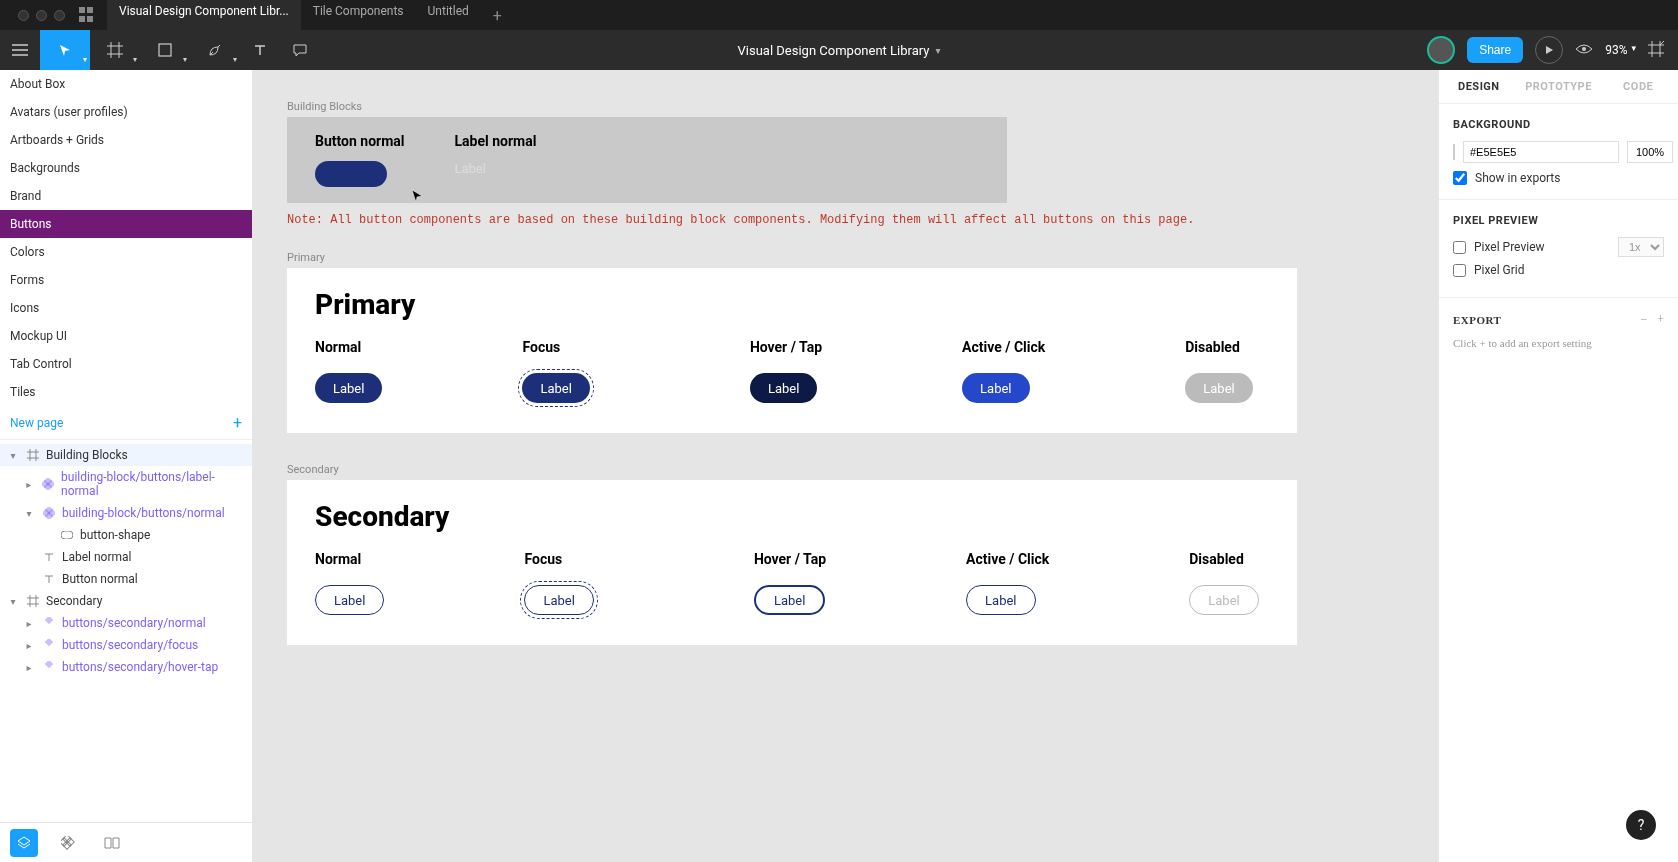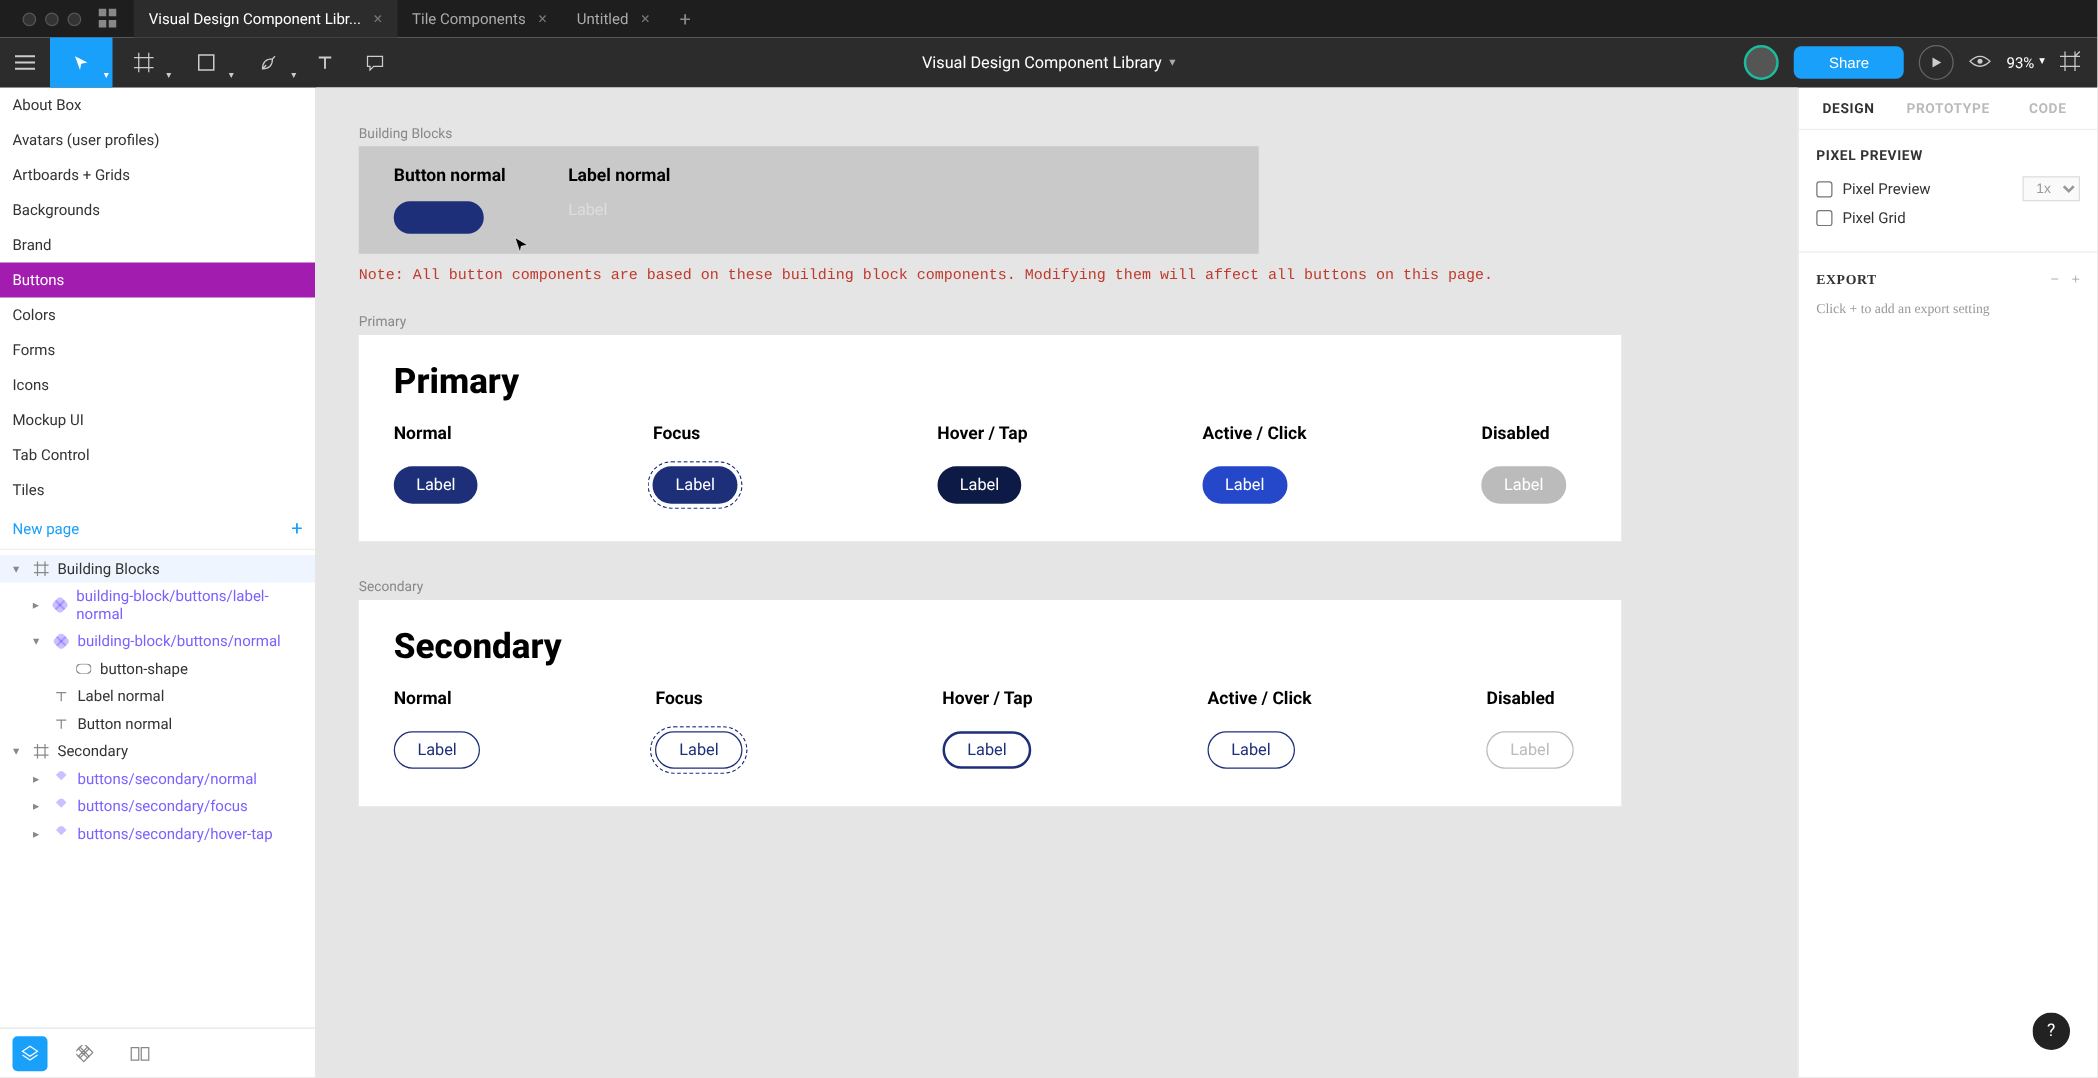--- a/index.html
+++ b/index.html
@@ -4,47 +4,47 @@
 <style>
 * { box-sizing: border-box; margin: 0; padding: 0; }
 body { font-family: -apple-system, BlinkMacSystemFont, "Segoe UI", Roboto, sans-serif; background: #e5e5e5; overflow: hidden; width: 1678px; height: 862px; font-size: 12px; color: #333; }
 
 
 .tab-strip { height: 30px; background: #1e1e1e; display: flex; align-items: center; padding-left: 8px; }
 .traffic-lights { display: flex; gap: 7px; padding: 0 10px; }
 .traffic-lights span { width: 11px; height: 11px; border-radius: 50%; border: 1px solid #555; background: #333; }
 .apps-icon { margin: 0 12px 0 4px; display: flex; flex-wrap: wrap; width: 16px; height: 16px; gap: 2px; }
 .apps-icon span { width: 6px; height: 6px; background: #888; }
-.filetab { padding: 4px 12px; height: 30px; display: flex; align-items: center; gap: 10px; color: #aaa; font-size: 12px; }
+.filetab { padding: 4px 12px; height: 30px; display: flex; align-items: center; gap: 10px; color: #aaa; font-size: 12px; flex-direction: column; }
 .filetab.active { background: #2c2c2c; color: #fff; }
 .filetab .close { color: #777; font-size: 13px; }
 .newtab { padding: 0 12px; color: #888; font-size: 16px; }
 
 
 .toolbar { height: 40px; background: #2c2c2c; display: flex; align-items: center; color: #ccc; position: relative; }
 .hamburger { width: 40px; height: 40px; display:flex; align-items:center; justify-content:center; }
 .hamburger svg { stroke: #ccc; }
 .tool { width: 40px; height: 40px; display:flex; align-items:center; justify-content:center; position: relative; }
 .tool.wide { width: 50px; }
 .tool.active { background: #18a0fb; }
 .tool .chev { position:absolute; right:3px; bottom:6px; font-size:8px; color:#ccc; }
 .tool.active .chev { color:#fff; }
 .toolbar-center { position: absolute; left: 50%; transform: translateX(-50%); display:flex; align-items:center; gap:6px; font-size:13px; color:#fff; }
 .toolbar-right { margin-left: auto; display:flex; align-items:center; gap: 12px; padding-right: 14px; }
 .avatar-ring { width: 28px; height: 28px; border-radius: 50%; border: 2px solid #1abc9c; background: #555; }
-.share-btn { background: #18a0fb; color: #fff; border: none; border-radius: 6px; padding: 6px 28px; font-size: 12px; font-weight: 500; }
+.share-btn { background: #18a0fb; color: #fff; border: none; border-radius: 6px; padding: 6px 12px; font-size: 12px; font-weight: 500; }
 .play-circle { width: 28px; height: 28px; border: 1px solid #666; border-radius: 50%; display:flex; align-items:center; justify-content:center; }
 .zoom { color: #ffffff; font-size: 12px; display:flex; align-items:flex-start; gap:4px; }
 
 
 .main { display: flex; height: calc(862px - 70px); }
 .left-panel { width: 253px; background: #fff; border-right: 1px solid #e5e5e5; display:flex; flex-direction:column; }
 .pages-list { flex: 0 0 auto; }
 .page-item { padding: 7px 10px; font-size: 12px; color: #333; cursor: pointer; display:flex; align-items:center; justify-content:space-between; }
-.page-item.active { background: #a21caf; color: #fff; }
+.page-item.active { background: #701a75; color: #fff; }
 .page-item.new { color: #18a0fb; }
 .page-item .plus { color: #18a0fb; font-size: 16px; }
 
 .layers-list { flex: 1; overflow-y: auto; border-top: 1px solid #eee; padding-top: 4px; }
 .layer-row { display:flex; align-items:center; padding: 4px 6px; gap: 6px; font-size: 12px; color: #333; }
 .layer-row.active { background: #eef5ff; }
 .layer-row .tw { width: 14px; display:flex; justify-content:center; color:#888; font-size:10px; }
 .layer-row .ic { width: 14px; height: 14px; display:flex; align-items:center; justify-content:center; }
 .layer-row.component .label { color: #7b61ff; }
 .layer-row.component .ic svg { fill: #7b61ff; }
@@ -425,20 +425,33 @@
     </div>
   </div>
 
   <div class="right-panel">
     <div class="rtabs">
       <div class="rtab active">DESIGN</div>
       <div class="rtab">PROTOTYPE</div>
       <div class="rtab">CODE</div>
     </div>
     <div class="rsec">
+      <div class="rsec-title">BACKGROUND</div>
+      <div class="color-row">
+        <div class="swatch"></div>
+        <input class="hex-input" value="#E5E5E5" style="">
+        <input class="opacity-input" value="100%" style="">
+
+      </div>
+      <div class="check-row">
+        <input type="checkbox" checked="" style="">
+        <span>Show in exports</span>
+      </div>
+    </div>
+    <div class="rsec">
       <div class="rsec-title">PIXEL PREVIEW</div>
       <div class="pp-row">
         <div class="cb">
             <input type="checkbox" style="">
             <span>Pixel Preview</span>
           </div>
         <select class="pp-select"><option>1x</option></select>
       </div>
       <div class="pp-row">
         <div class="cb">

